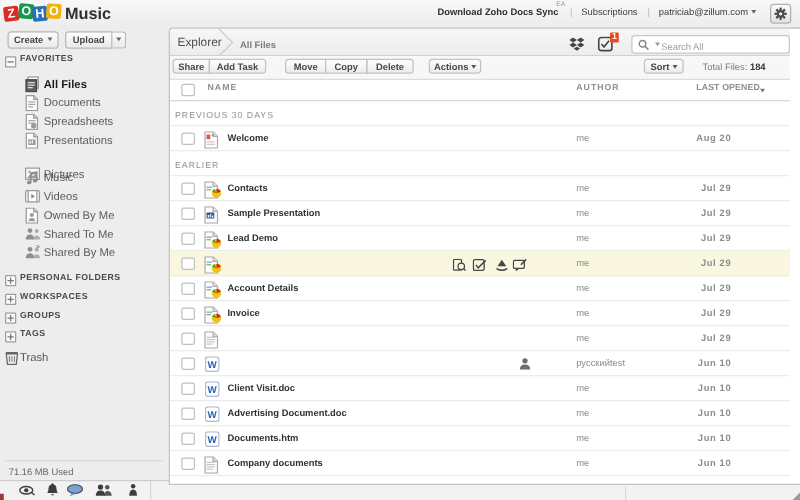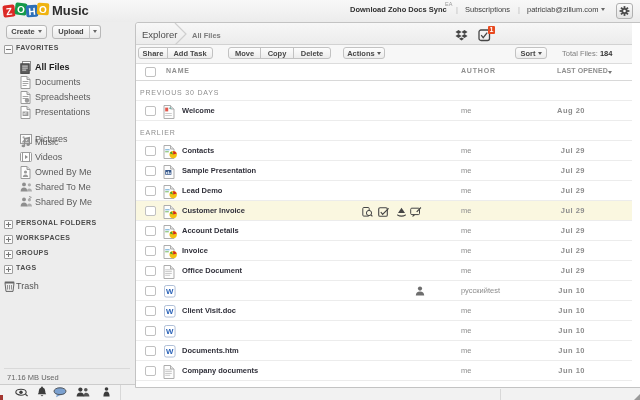--- a/index.html
+++ b/index.html
@@ -235,20 +235,28 @@
         <path d="M3.5 4 L6.5 6 L3.5 8 L0.5 6 Z"></path>
         <path d="M9.5 4 L12.5 6 L9.5 8 L6.5 6 Z"></path>
         <path d="M4 8.8 L6.5 10.5 L9 8.8 L6.5 7.4 Z"></path>
       </g>
     </svg>
     <svg class="abs" style="left:342px;top:6px;" width="13" height="13" viewBox="0 0 13 13">
       <rect x="1" y="1" width="10.5" height="10.5" rx="2" fill="none" stroke="#454545" stroke-width="1.3"></rect>
       <path d="M3.2 6.2 L5.2 8.6 L9.2 3.6" fill="none" stroke="#454545" stroke-width="1.3"></path>
     </svg>
     <div class="abs" style="left:352px;top:3px;width:7px;height:8px;background:#e8491f;border-radius:1px;color:#fff;font-size:7px;font-weight:bold;text-align:center;line-height:8px;">1</div>
+    <div class="abs" style="left:369px;top:5px;width:127px;height:15px;background:#fff;border:1px solid #c9c9c9;border-radius:3px;">
+      <svg class="abs" style="left:4px;top:2px;" width="10" height="10" viewBox="0 0 10 10">
+        <circle cx="4" cy="4" r="2.6" fill="none" stroke="#8a8a8a" stroke-width="1.2"></circle>
+        <path d="M6 6 L8.7 8.7" stroke="#8a8a8a" stroke-width="1.3"></path>
+      </svg>
+      <span class="caret" style="position:absolute;left:15px;top:5px;border-top-color:#999;border-left-width:2.5px;border-right-width:2.5px;border-top-width:3px;"></span>
+      <span class="abs" style="left:23px;top:4px;font-size:7.5px;color:#9b9b9b;">Search All</span>
+    </div>
   </div>
 
   <div id="toolbar" class="abs">
     <div class="tbtn" style="left:2px;width:30px;border-radius:3px 0 0 3px;">Share</div>
     <div class="tbtn" style="left:31px;width:46px;border-radius:0 3px 3px 0;">Add Task</div>
     <div class="tbtn" style="left:92px;width:33px;border-radius:3px 0 0 3px;">Move</div>
     <div class="tbtn" style="left:124px;width:34px;border-radius:0;">Copy</div>
     <div class="tbtn" style="left:157px;width:38px;border-radius:0 3px 3px 0;">Delete</div>
     <div class="tbtn" style="left:207px;width:42px;">Actions <span class="caret" style="margin-left:0px;border-top-color:#555;"></span></div>
     <div class="tbtn" style="left:379px;width:32px;">Sort <span class="caret" style="margin-left:0px;border-top-color:#555;"></span></div>
@@ -327,21 +335,20 @@
       <div class="cb"></div>
       <svg class="fic" width="16" height="14" viewBox="0 0 16 14">
   <path d="M1 0.5 h6.5 l3.5 3.5 v9.5 h-10 z" fill="#fdfdfd" stroke="#adadad"></path>
   <path d="M7.5 0.5 v3.5 h3.5" fill="#e4e4e4" stroke="#adadad"></path>
   <rect x="2.2" y="4.2" width="4.4" height="1.1" fill="#76b0d9"></rect>
   <rect x="2.2" y="6.2" width="3.6" height="1.1" fill="#82c06c"></rect>
   <circle cx="10.2" cy="9.6" r="3.7" fill="#f3c212"></circle>
   <path d="M10.2 9.6 L10.2 5.9 A3.7 3.7 0 0 1 13.7 8.4 Z" fill="#d5281e"></path>
   <path d="M10.2 9.6 L6.8 8.3 A3.7 3.7 0 0 1 8.4 6.4 Z" fill="#3f9c35"></path>
  </svg>
-      <span class="nm">Customer Invoice</span>
       <svg class="abs" style="left:226px;top:6px;" width="11" height="10" viewBox="0 0 11 10">
   <rect x="0.8" y="0.5" width="6.4" height="8.6" rx="1" fill="none" stroke="#454545" stroke-width="1"></rect>
   <circle cx="7" cy="6" r="2.6" fill="#faf7e0" stroke="#454545" stroke-width="1"></circle>
   <path d="M8.9 7.9 L10.4 9.4" stroke="#454545" stroke-width="1.1"></path>
  </svg>
  <svg class="abs" style="left:242px;top:6px;" width="12" height="10" viewBox="0 0 12 10">
   <rect x="0.7" y="0.7" width="8.6" height="8.6" rx="1.4" fill="none" stroke="#454545" stroke-width="1.1"></rect>
   <path d="M2.8 5 L4.6 7.3 L10.6 1.3" fill="none" stroke="#454545" stroke-width="1.2"></path>
  </svg>
  <svg class="abs" style="left:260px;top:6px;" width="11" height="10" viewBox="0 0 11 10">
@@ -389,21 +396,20 @@
 <div class="row" style="top:238px;">
       <div class="cb"></div>
       <svg class="fic" width="12" height="14" viewBox="0 0 12 14">
   <path d="M1 0.5 h6.5 l3.5 3.5 v9.5 h-10 z" fill="#fdfdfd" stroke="#adadad"></path>
   <path d="M7.5 0.5 v3.5 h3.5" fill="#e4e4e4" stroke="#adadad"></path>
   <rect x="2.2" y="4.4" width="6.6" height="0.9" fill="#c4c4c4"></rect>
   <rect x="2.2" y="6.2" width="6.6" height="0.9" fill="#c4c4c4"></rect>
   <rect x="2.2" y="8" width="6.6" height="0.9" fill="#c4c4c4"></rect>
   <rect x="2.2" y="9.8" width="5" height="0.9" fill="#c4c4c4"></rect>
  </svg>
-      <span class="nm">Office Document</span>
       <span class="au">me</span>
       <span class="dt">Jul 29</span>
     </div>
 <div class="row" style="top:258px;">
       <div class="cb"></div>
       <svg class="fic" width="12" height="13" viewBox="0 0 13 14" style="left:28px;top:4px;">
   <rect x="0.5" y="0.5" width="11.5" height="12.5" rx="2" fill="#fff" stroke="#a9bad4"></rect>
   <text x="6.2" y="10" text-anchor="middle" font-size="8.5" font-weight="bold" fill="#2a62b8" font-family="Liberation Sans">W</text>
  </svg>
       <svg class="abs" style="left:279px;top:5px;" width="10" height="10" viewBox="0 0 10 10">
@@ -422,20 +428,21 @@
       <span class="nm">Client Visit.doc</span>
       <span class="au">me</span>
       <span class="dt">Jun 10</span>
     </div>
 <div class="row" style="top:298px;">
       <div class="cb"></div>
       <svg class="fic" width="12" height="13" viewBox="0 0 13 14" style="left:28px;top:4px;">
   <rect x="0.5" y="0.5" width="11.5" height="12.5" rx="2" fill="#fff" stroke="#a9bad4"></rect>
   <text x="6.2" y="10" text-anchor="middle" font-size="8.5" font-weight="bold" fill="#2a62b8" font-family="Liberation Sans">W</text>
  </svg>
+      <span class="nm">Advertising Document.doc</span>
       <span class="au">me</span>
       <span class="dt">Jun 10</span>
     </div>
 <div class="row" style="top:318px;">
       <div class="cb"></div>
       <svg class="fic" width="12" height="13" viewBox="0 0 13 14" style="left:28px;top:4px;">
   <rect x="0.5" y="0.5" width="11.5" height="12.5" rx="2" fill="#fff" stroke="#a9bad4"></rect>
   <text x="6.2" y="10" text-anchor="middle" font-size="8.5" font-weight="bold" fill="#2a62b8" font-family="Liberation Sans">W</text>
  </svg>
       <span class="nm">Documents.htm</span>

